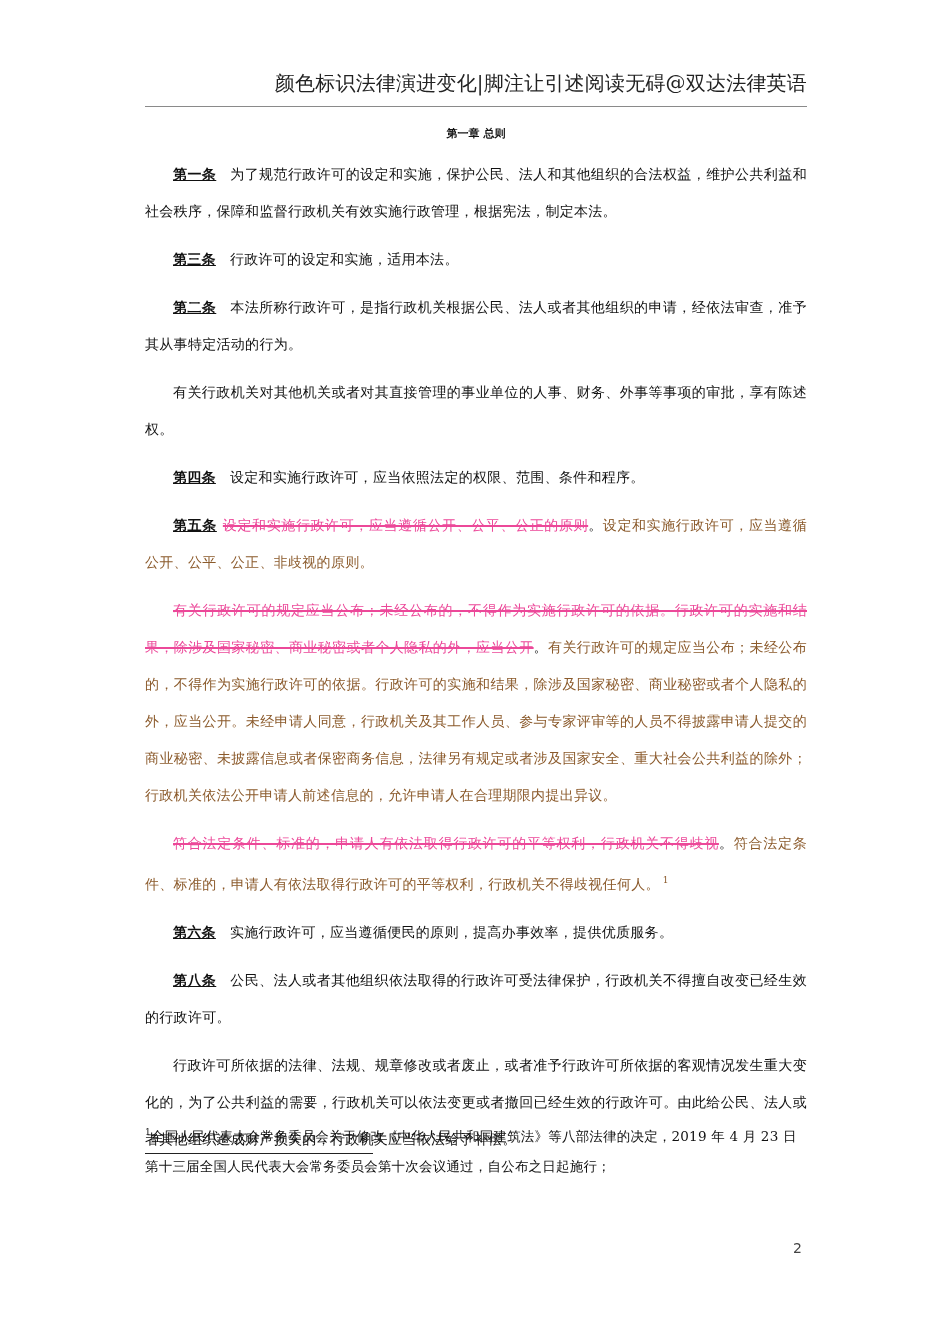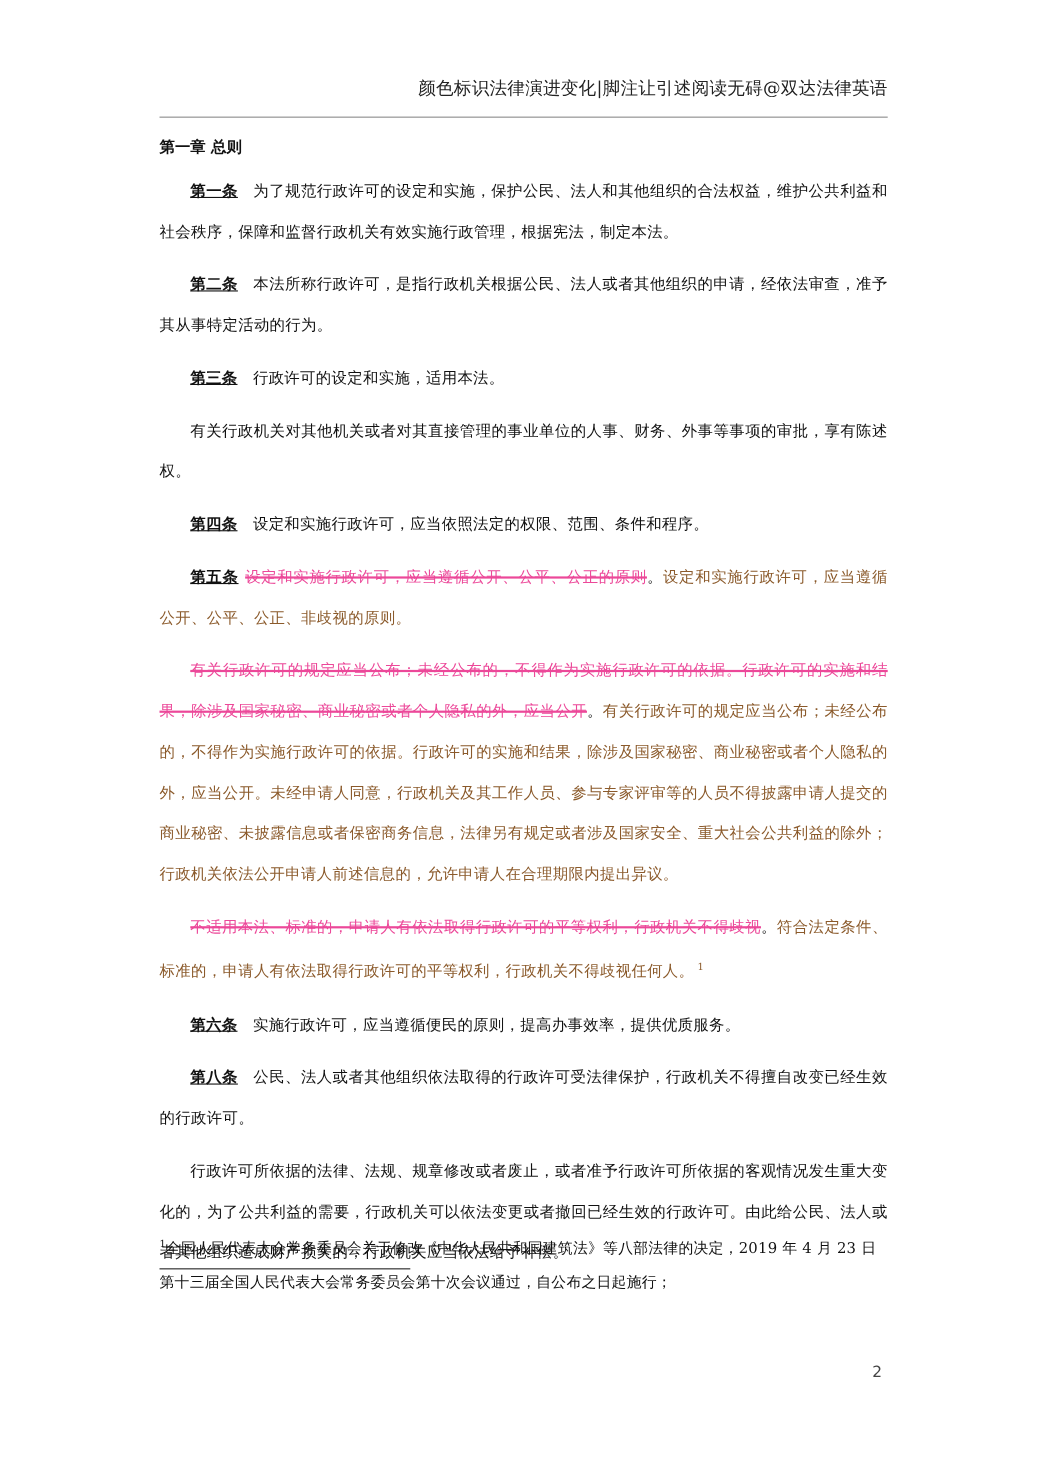--- a/index.html
+++ b/index.html
@@ -17,21 +17,21 @@
     }
     .page {
       position: absolute;
       left: 0; top: 0;
       width: 950px; height: 1344px;
     }
     .header-text {
       position: absolute;
       right: 143px;
       top: 70px;
-      font-size: 16px;
+      font-size: 20px;
       color: #222;
       letter-spacing: 0.2px;
       white-space: nowrap;
     }
     .header-rule {
       position: absolute;
       left: 145px;
       top: 106px;
       width: 662px;
       height: 0;
@@ -39,23 +39,23 @@
     }
     .content {
       position: absolute;
       left: 145px;
       top: 122px;
       width: 662px;
       font-size: 14px;
       line-height: 26px;
     }
     .chapter-title {
-      text-align: left;
+      text-align: center;
       font-weight: bold;
-      font-size: 14px;
+      font-size: 11px;
       margin: 0 0 10px 0;
       line-height: 24px;
     }
     p.para {
       margin: 0 0 11px 0;
       text-indent: 28px;
       text-align: justify;
       line-height: 37px;
       letter-spacing: 0.3px;
     }
@@ -118,42 +118,42 @@
 
   <div class="content">
 
     <div class="chapter-title">第一章  总则</div>
 
     <p class="para">
       <span class="art-num">第一条</span><span>为了规范行政许可的设定和实施，保护公民、法人和其他组织的合法权益，维护公共利益和社会秩序，保障和监督行政机关有效实施行政管理，根据宪法，制定本法。</span>
     </p>
 
     <p class="para">
-      <span class="art-num">第二条</span><span>本法所称行政许可，是指行政机关根据公民、法人或者其他组织的申请，经依法审查，准予其从事特定活动的行为。</span>
+      <span class="art-num">第三条</span><span>行政许可的设定和实施，适用本法。</span>
     </p>
 
     <p class="para">
-      <span class="art-num">第三条</span><span>行政许可的设定和实施，适用本法。</span>
+      <span class="art-num">第二条</span><span>本法所称行政许可，是指行政机关根据公民、法人或者其他组织的申请，经依法审查，准予其从事特定活动的行为。</span>
     </p>
     <p class="para">有关行政机关对其他机关或者对其直接管理的事业单位的人事、财务、外事等事项的审批，享有陈述权。</p>
 
     <p class="para">
       <span class="art-num">第四条</span><span>设定和实施行政许可，应当依照法定的权限、范围、条件和程序。</span>
     </p>
 
     <p class="para">
       <span class="art-num tight">第五条</span><span class="deleted">设定和实施行政许可，应当遵循公开、公平、公正的原则</span><span>。</span><span class="added">设定和实施行政许可，应当遵循公开、公平、公正、非歧视的原则。</span>
     </p>
 
     <p class="para">
       <span class="deleted">有关行政许可的规定应当公布；未经公布的，不得作为实施行政许可的依据。行政许可的实施和结果，除涉及国家秘密、商业秘密或者个人隐私的外，应当公开</span><span>。</span><span class="added">有关行政许可的规定应当公布；未经公布的，不得作为实施行政许可的依据。行政许可的实施和结果，除涉及国家秘密、商业秘密或者个人隐私的外，应当公开。未经申请人同意，行政机关及其工作人员、参与专家评审等的人员不得披露申请人提交的商业秘密、未披露信息或者保密商务信息，法律另有规定或者涉及国家安全、重大社会公共利益的除外；行政机关依法公开申请人前述信息的，允许申请人在合理期限内提出异议。</span>
     </p>
 
     <p class="para">
-      <span class="deleted">不适用本法、标准的，申请人有依法取得行政许可的平等权利，行政机关不得歧视</span><span>。</span><span class="added">符合法定条件、标准的，申请人有依法取得行政许可的平等权利，行政机关不得歧视任何人。</span><sup class="fn-ref">1</sup>
+      <span class="deleted">符合法定条件、标准的，申请人有依法取得行政许可的平等权利，行政机关不得歧视</span><span>。</span><span class="added">符合法定条件、标准的，申请人有依法取得行政许可的平等权利，行政机关不得歧视任何人。</span><sup class="fn-ref">1</sup>
     </p>
 
     <p class="para">
       <span class="art-num">第六条</span><span>实施行政许可，应当遵循便民的原则，提高办事效率，提供优质服务。</span>
     </p>
 
 
     <p class="para">
       <span class="art-num">第八条</span><span>公民、法人或者其他组织依法取得的行政许可受法律保护，行政机关不得擅自改变已经生效的行政许可。</span>
     </p>

